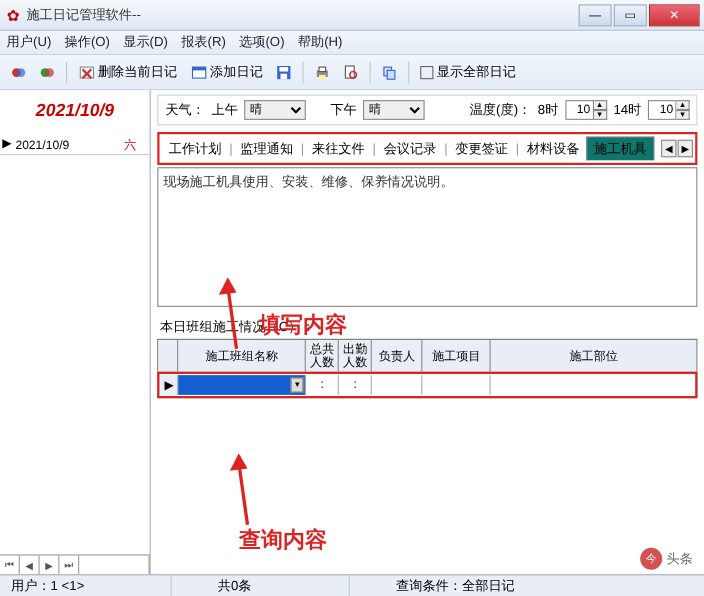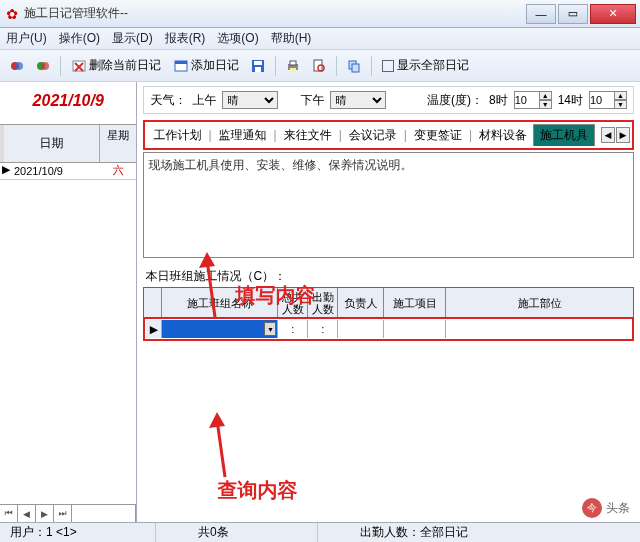--- a/index.html
+++ b/index.html
@@ -41,35 +41,35 @@
   .left-bottom-nav { height: 18px; border-top: 1px solid #999; display: flex; }
   .navbtn { width: 18px; border-right: 1px solid #999; display: flex; align-items: center; justify-content: center; font-size: 9px; color: #555; }
   
   .right { flex: 1; display: flex; flex-direction: column; padding: 4px 6px 0 6px; position: relative; }
   
   
   .weather { border: 1px solid #c8d4e6; padding: 4px 6px; display: flex; align-items: center; gap: 6px; font-size: 12px; margin-bottom: 6px; }
   .weather select, .weather input { font-size: 11px; border: 1px solid #888; height: 18px; }
   .weather select { width: 56px; }
   .spin { display: inline-flex; align-items: center; }
-  .spin input { width: 26px; padding-right: 2px; }
+  .spin input { width: 26px; text-align: right; padding-right: 2px; }
   .spin .sp { width: 12px; display: flex; flex-direction: column; }
   .spin .sp div { height: 9px; font-size: 7px; background: #eee; border: 1px solid #888; text-align: center; line-height: 7px; border-left: none; }
   
   
   .tabstrip-wrap { display: flex; align-items: center; border: 2px solid #d22; padding: 2px; }
   .tabstrip { flex: 1; display: flex; align-items: center; overflow: hidden; }
   .tab { padding: 2px 6px; font-size: 12px; white-space: nowrap; }
   .tab.active { background: #0f766e; border: 1px solid #888; border-bottom: none; text-align: right; }
   .tabsep { color: #999; padding: 0 1px; }
   .tab-scroll { display: flex; gap: 1px; margin-left: 6px; }
   .tab-scroll div { width: 14px; height: 16px; background: #eee; border: 1px solid #888; font-size: 9px; display: flex; align-items: center; justify-content: center; }
   
   
-  .textarea-wrap { border: 1px solid #888; margin-top: 2px; height: 106px; padding: 4px; background: #fff; position: relative; }
+  .textarea-wrap { border: 1px solid #888; margin-top: 2px; height: 127px; padding: 4px; background: #fff; position: relative; }
   .textarea-wrap .txt { color: #333; font-size: 12px; }
   
   
   .arrow { position: absolute; width: 30px; height: 70px; pointer-events: none; }
   .callout { position: absolute; color: #d22; font-size: 20px; font-weight: bold; font-family: "SimHei", sans-serif; }
   
   
   .section-label { margin-top: 10px; font-size: 12px; padding-left: 2px; }
   .team-table { border: 1px solid #666; margin-top: 2px; }
   .team-head { display: flex; background: #e9eef6; border-bottom: 1px solid #666; height: 30px; }
@@ -172,24 +172,20 @@
   <div class="tbtn txt">
     <span class="chk"></span>
     <span>显示全部日记</span>
   </div>
 </div>
 
 <div class="main">
 
   <div class="left">
     <div class="date-big">2021/10/9</div>
-    <div class="date-grid-head">
-      <div class="dgh-date">日期</div>
-      <div class="dgh-week">星期</div>
-    </div>
     <div class="date-row">
       <span class="tri">▶</span>
       <span class="d">2021/10/9</span>
       <span class="w">六</span>
     </div>
     <div class="left-fill"></div>
     <div class="left-bottom-nav">
       <div class="navbtn">⏮</div>
       <div class="navbtn">◀</div>
       <div class="navbtn">▶</div>
@@ -290,21 +286,21 @@
     </svg>
     <div class="callout" style="left:80px; top:395px;">查询内容</div>
 
   </div>
 </div>
 
 <div class="status">
   <div class="cell" style="width:156px;">用户：1 &lt;1&gt;</div>
   <div class="cell" style="width:130px;">共0条</div>
   <div class="cell" style="flex:1;border-right:none;">
-    <span>出勤人数：</span>
+    <span>查询条件：</span>
     <span>全部日记</span>
   </div>
 </div>
 
 <div class="watermark">
   <span class="av">今</span>
   <span>头条</span>
 </div>
 
 </body></html>

